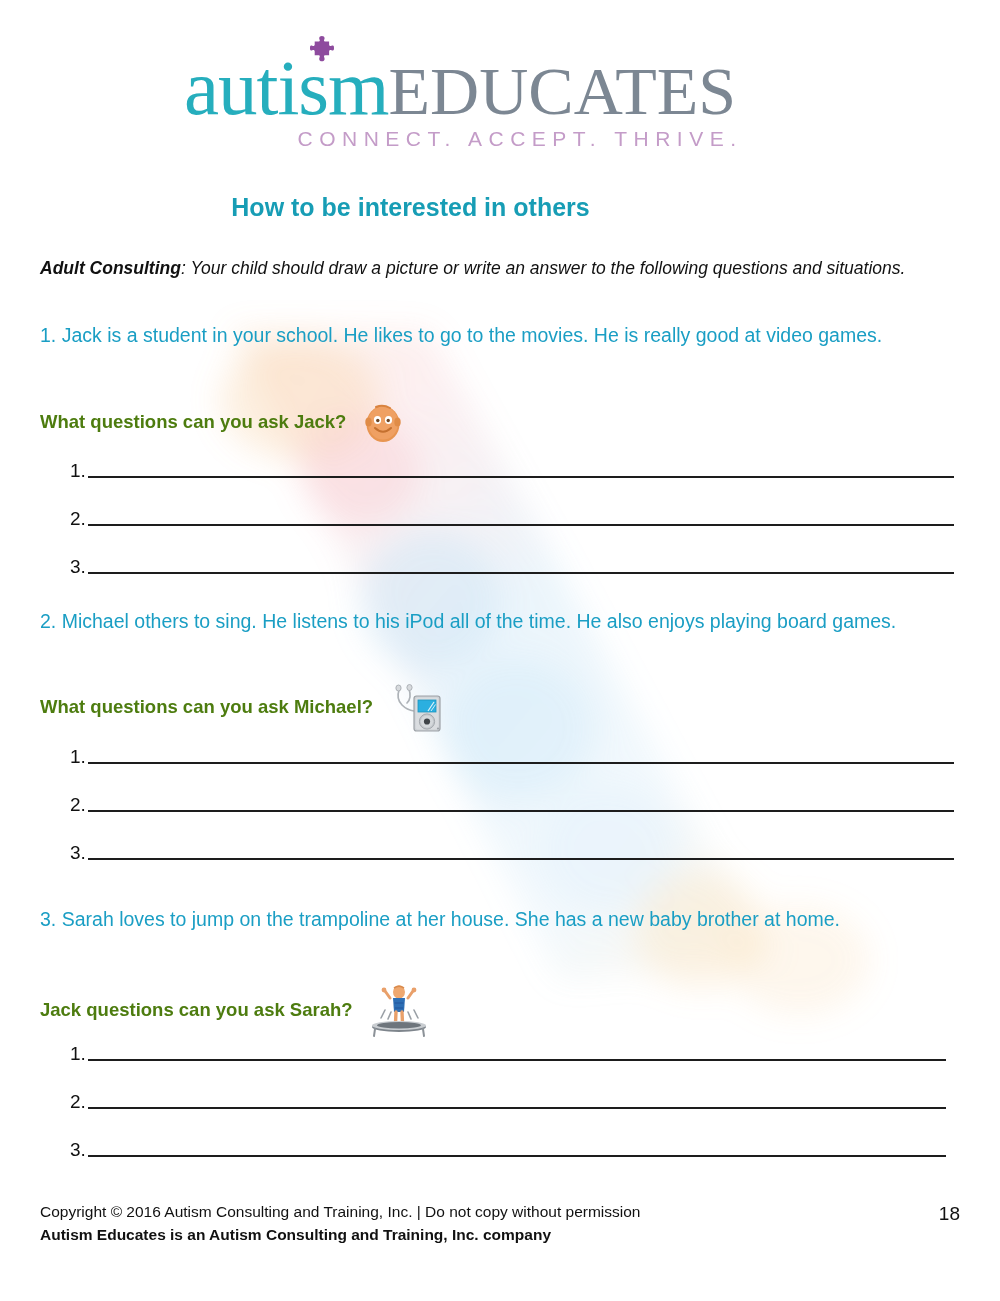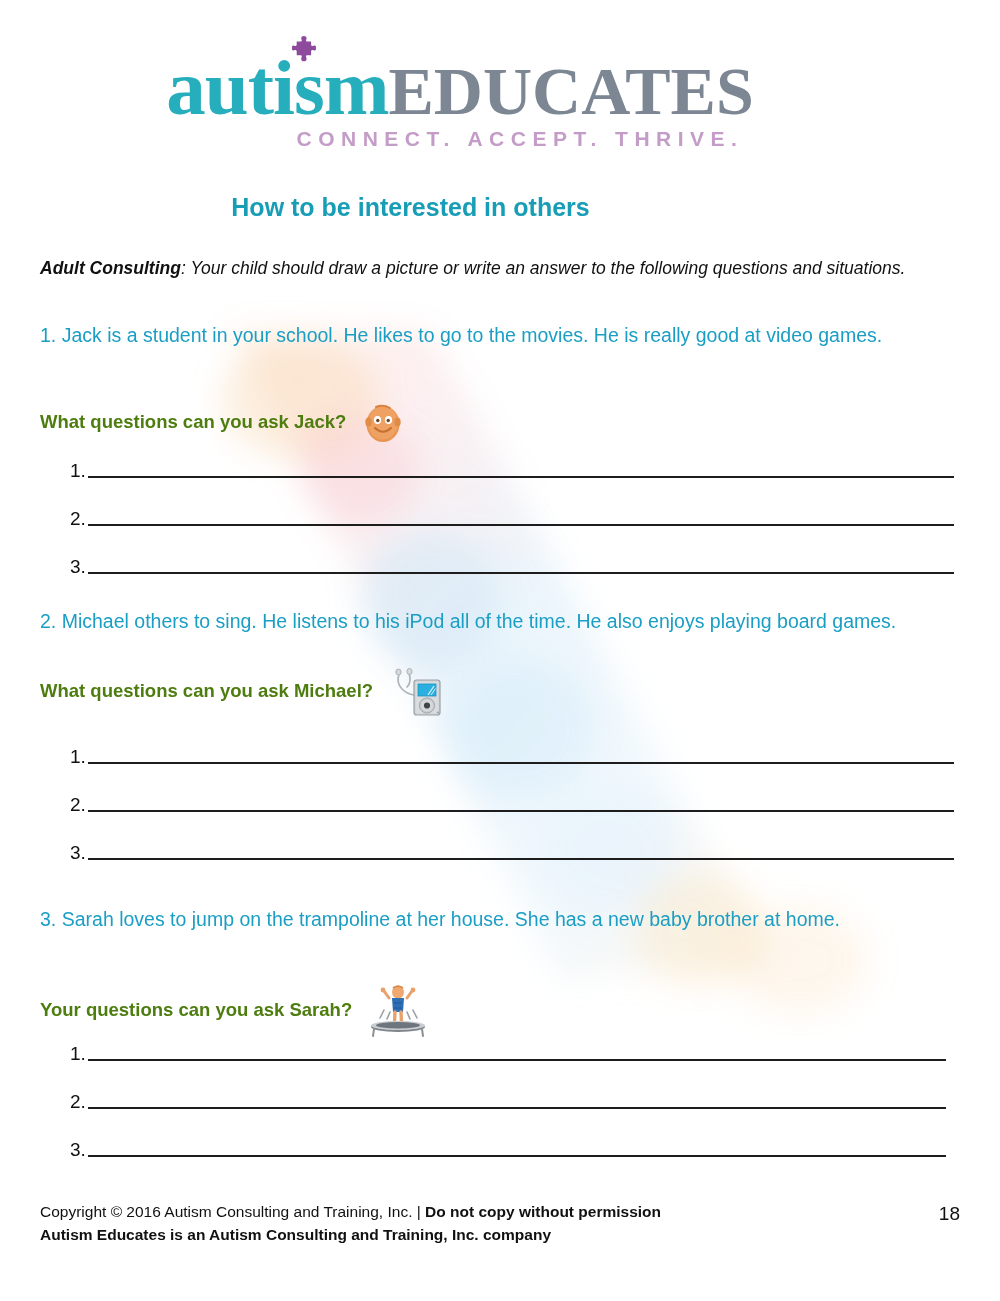--- a/index.html
+++ b/index.html
@@ -31,21 +31,20 @@
     width: 1000px;
     height: 1301px;
   }
 
   
   #logo-block {
     position: absolute;
     left: 0; top: 48px;
     width: 920px;
     text-align: center;
-    font-weight: bold;
   }
   #logo-wordmark {
     position: relative;
     display: inline-block;
     line-height: 1;
     white-space: nowrap;
   }
   .logo-autism {
     font-family: "Liberation Serif", serif;
     font-size: 79px;
@@ -153,21 +152,21 @@
     position: absolute;
     left: 40px;
     top: 1200px;
     width: 920px;
   }
   #footer-line1 {
     font-size: 15.5px;
     color: #111;
     line-height: 1.5;
   }
-  #footer-line1 b { font-weight: bold; }
+  #footer-line1 b { font-weight: normal; }
   #footer-line2 {
     font-size: 15.5px;
     font-weight: bold;
     color: #111;
     line-height: 1.5;
   }
   #page-number {
     position: absolute;
     right: 0;
     top: 3px;
@@ -266,21 +265,21 @@
         <span class="ln-rule" style="width:866px;"></span>
       </div>
     </div>
   </div>
 
   <div class="qblock" style="top:0;">
     <div class="q-prompt" style="top:607px; text-indent:-18px; padding-left:18px;">
       <span class="qnum">2.</span>
       <span class="qtext">Michael others to sing. He listens to his iPod all of the time. He also enjoys playing board games.</span>
     </div>
-    <div class="q-ask-row" style="top:665px;">
+    <div class="q-ask-row" style="top:681px;">
       <span class="q-ask">What questions can you ask Michael?</span>
       <span class="q-icon">
         <svg width="58" height="52" viewBox="0 0 58 52">
 
           <path d="M12 9 q-3 9 3 15 q5 5 12 6" stroke="#AEB3B8" stroke-width="1.7" fill="none" stroke-linecap="round"></path>
           <path d="M22 8 q3 9 -2 14" stroke="#AEB3B8" stroke-width="1.7" fill="none" stroke-linecap="round"></path>
           <ellipse cx="11.5" cy="7" rx="2.6" ry="3" fill="#D7DADD" stroke="#A7ACB1" stroke-width="0.9"></ellipse>
           <ellipse cx="22.5" cy="6.5" rx="2.6" ry="3" fill="#D7DADD" stroke="#A7ACB1" stroke-width="0.9"></ellipse>
 
           <rect x="27" y="15" width="26" height="35" rx="2.5" fill="#CDD1D5" stroke="#9DA2A7" stroke-width="1.2"></rect>
@@ -312,21 +311,21 @@
       </div>
     </div>
   </div>
 
   <div class="qblock" style="top:0;">
     <div class="q-prompt" style="top:905px; text-indent:-18px; padding-left:18px;">
       <span class="qnum">3.</span>
       <span class="qtext">Sarah loves to jump on the trampoline at her house. She has a new baby brother at home.</span>
     </div>
     <div class="q-ask-row" style="top:982px;">
-      <span class="q-ask">Your questions can you ask Sarah?</span>
+      <span class="q-ask">Jack questions can you ask Sarah?</span>
       <span class="q-icon">
         <svg width="64" height="56" viewBox="0 0 64 56">
 
           <path d="M23 16 L18 9" stroke="#E9A06A" stroke-width="3" stroke-linecap="round"></path>
           <path d="M41 16 L46 9" stroke="#E9A06A" stroke-width="3" stroke-linecap="round"></path>
           <circle cx="17" cy="8" r="2.4" fill="#E9A06A"></circle>
           <circle cx="47" cy="8" r="2.4" fill="#E9A06A"></circle>
 
           <ellipse cx="32" cy="10" rx="6" ry="6.8" fill="#EFA86F"></ellipse>
           <path d="M27 6 q5 -3.5 10 0" stroke="#D98B4E" stroke-width="1.6" fill="none"></path>

